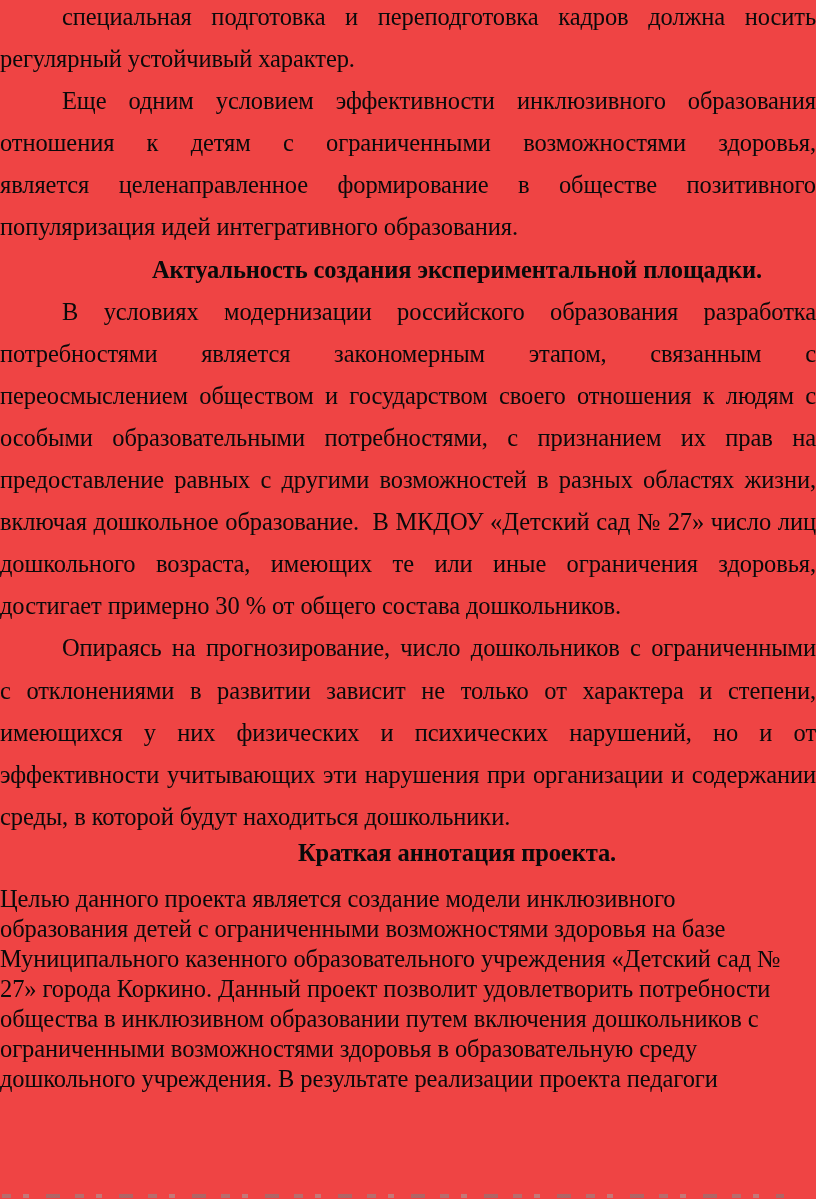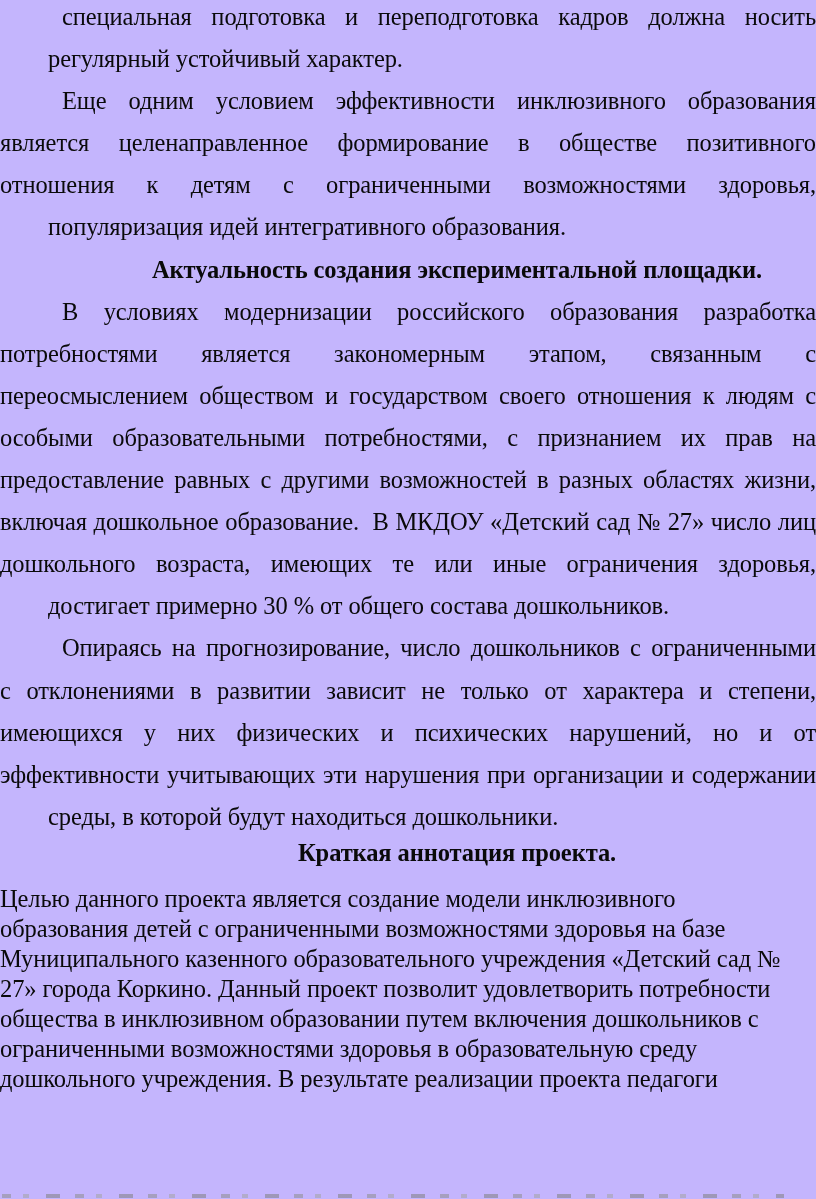--- a/index.html
+++ b/index.html
@@ -5,21 +5,21 @@
   html, body {
     margin: 0;
     padding: 0;
     background: #ffffff;
   }
   .page {
     position: relative;
     width: 816px;
     height: 1199px;
     overflow: hidden;
-    background: #c4b5fd;
+    background: #ef4444;
     color: #0a0a0a;
     font-family: "Liberation Serif", "DejaVu Serif", serif;
     font-size: 24.5px;
   }
   .doc {
     margin-top: -4px;
     width: 816px;
   }
   .block { margin: 0; padding: 0; }
   .line {
@@ -29,21 +29,20 @@
     white-space: normal;
     letter-spacing: -0.1px;
   }
   
   .align-justify .line {
     text-align: justify;
     text-align-last: justify;
   }
   .align-justify .line.last {
     text-align-last: left;
-    padding-left: 48px;
   }
   .line.indent { text-indent: 62px; }
   
   .heading .line {
     font-weight: 700;
     text-align: center;
     text-align-last: center;
     text-indent: 62px;
     margin-left: 36px;
   }
@@ -73,22 +72,22 @@
 <body>
 
 <div class="page">
   <div class="doc">
       <div class="block paragraph align-justify">
         <div class="line indent">специальная подготовка и переподготовка кадров должна носить</div>
         <div class="line last">регулярный устойчивый характер.</div>
       </div>
       <div class="block paragraph align-justify">
         <div class="line indent">Еще одним условием эффективности инклюзивного образования</div>
+        <div class="line">отношения к детям с ограниченными возможностями здоровья,</div>
         <div class="line">является целенаправленное формирование в обществе позитивного</div>
-        <div class="line">отношения к детям с ограниченными возможностями здоровья,</div>
         <div class="line last">популяризация идей интегративного образования.</div>
       </div>
       <div class="block heading">
         <div class="line">Актуальность создания экспериментальной площадки.</div>
       </div>
       <div class="block paragraph align-justify">
         <div class="line indent">В условиях модернизации российского образования разработка</div>
         <div class="line">потребностями является закономерным этапом, связанным с</div>
         <div class="line">переосмыслением обществом и государством своего отношения к людям с</div>
         <div class="line">особыми образовательными потребностями, с признанием их прав на</div>

